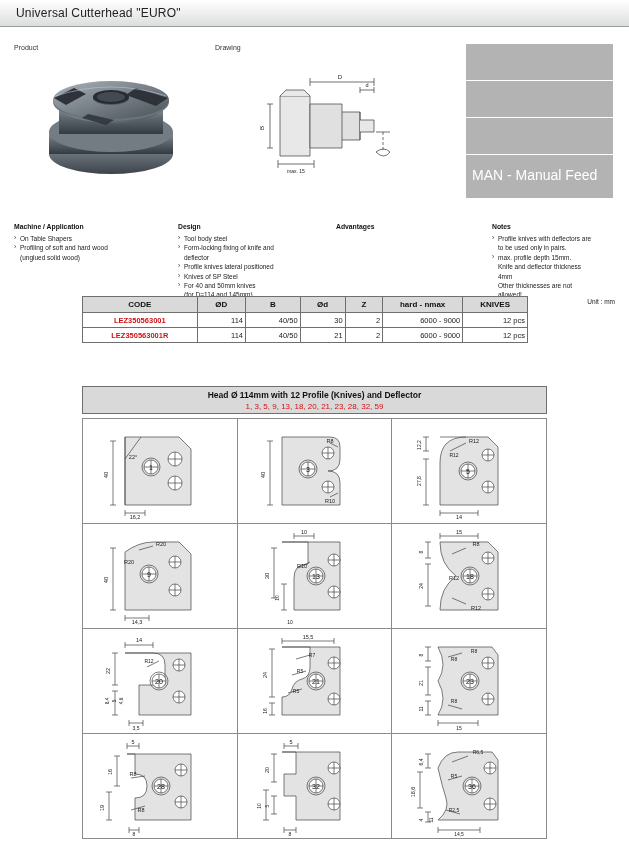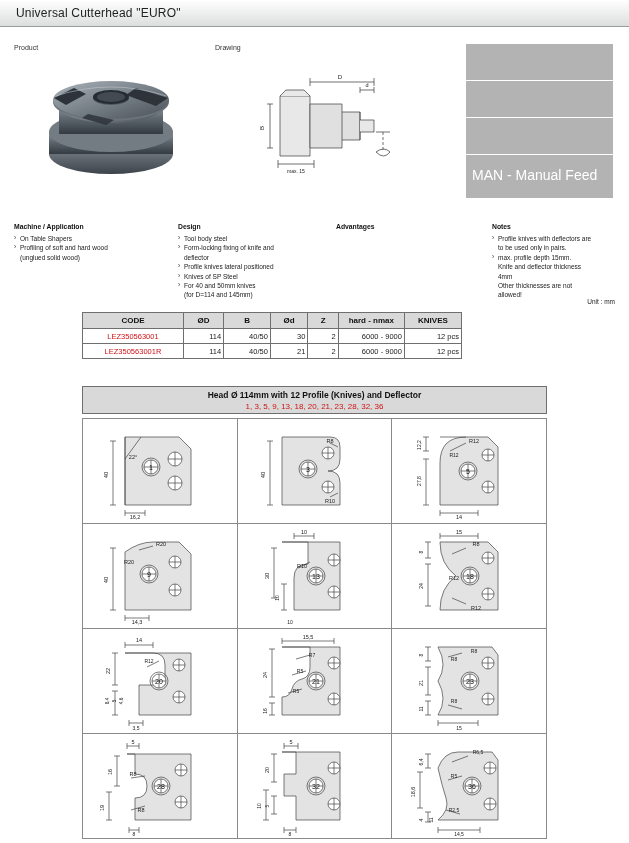--- a/index.html
+++ b/index.html
@@ -87,22 +87,22 @@
   
   .unit-label {
     position: absolute;
     right: 14px; top: 298px;
     font-size: 6.5px;
     color: #222;
   }
   
   .code-table {
     position: absolute;
-    left: 82px; top: 312px;
-    width: 380px;
+    left: 82px; top: 296px;
+    width: 446px;
     border-collapse: collapse;
     font-size: 7.5px;
   }
   .code-table th {
     background: #d9d9d9;
     border: 1px solid #6f6f6f;
     font-size: 8px;
     font-weight: bold;
     padding: 3px 2px;
     text-align: center;
@@ -110,20 +110,21 @@
   }
   .code-table td {
     border: 1px solid #6f6f6f;
     padding: 2.5px 2px;
     text-align: right;
     background: #ffffff;
   }
   .code-table td.code-cell {
     color: #d01217;
     text-align: center;
+    font-weight: bold;
   }
   
   .banner {
     position: absolute;
     left: 82px; top: 386px;
     width: 463px;
     border: 1px solid #6f6f6f;
     background: #d9d9d9;
     text-align: center;
     padding: 3px 0 2px 0;
@@ -312,21 +313,21 @@
         <td>21</td>
         <td>2</td>
         <td>6000 - 9000</td>
         <td>12 pcs</td>
       </tr>
     </tbody>
   </table>
 
   <div class="banner">
     <div class="banner-title">Head Ø 114mm with 12 Profile (Knives) and Deflector</div>
-    <div class="banner-sub">1, 3, 5, 9, 13, 18, 20, 21, 23, 28, 32, 36</div>
+    <div class="banner-sub">1, 3, 5, 9, 13, 18, 20, 21, 23, 28, 32, 59</div>
   </div>
 
   <table class="knife-grid">
     <tbody>
         <tr>
       <td>
         <div class="cell-inner">
           <svg class="cell-svg" viewBox="0 0 155 104" width="155" height="104">
             <g stroke="#444" stroke-width="0.7" fill="none">
               <path d="M42 18 L96 18 L108 30 L108 86 L42 86 Z" fill="#e3e3e3"></path>

